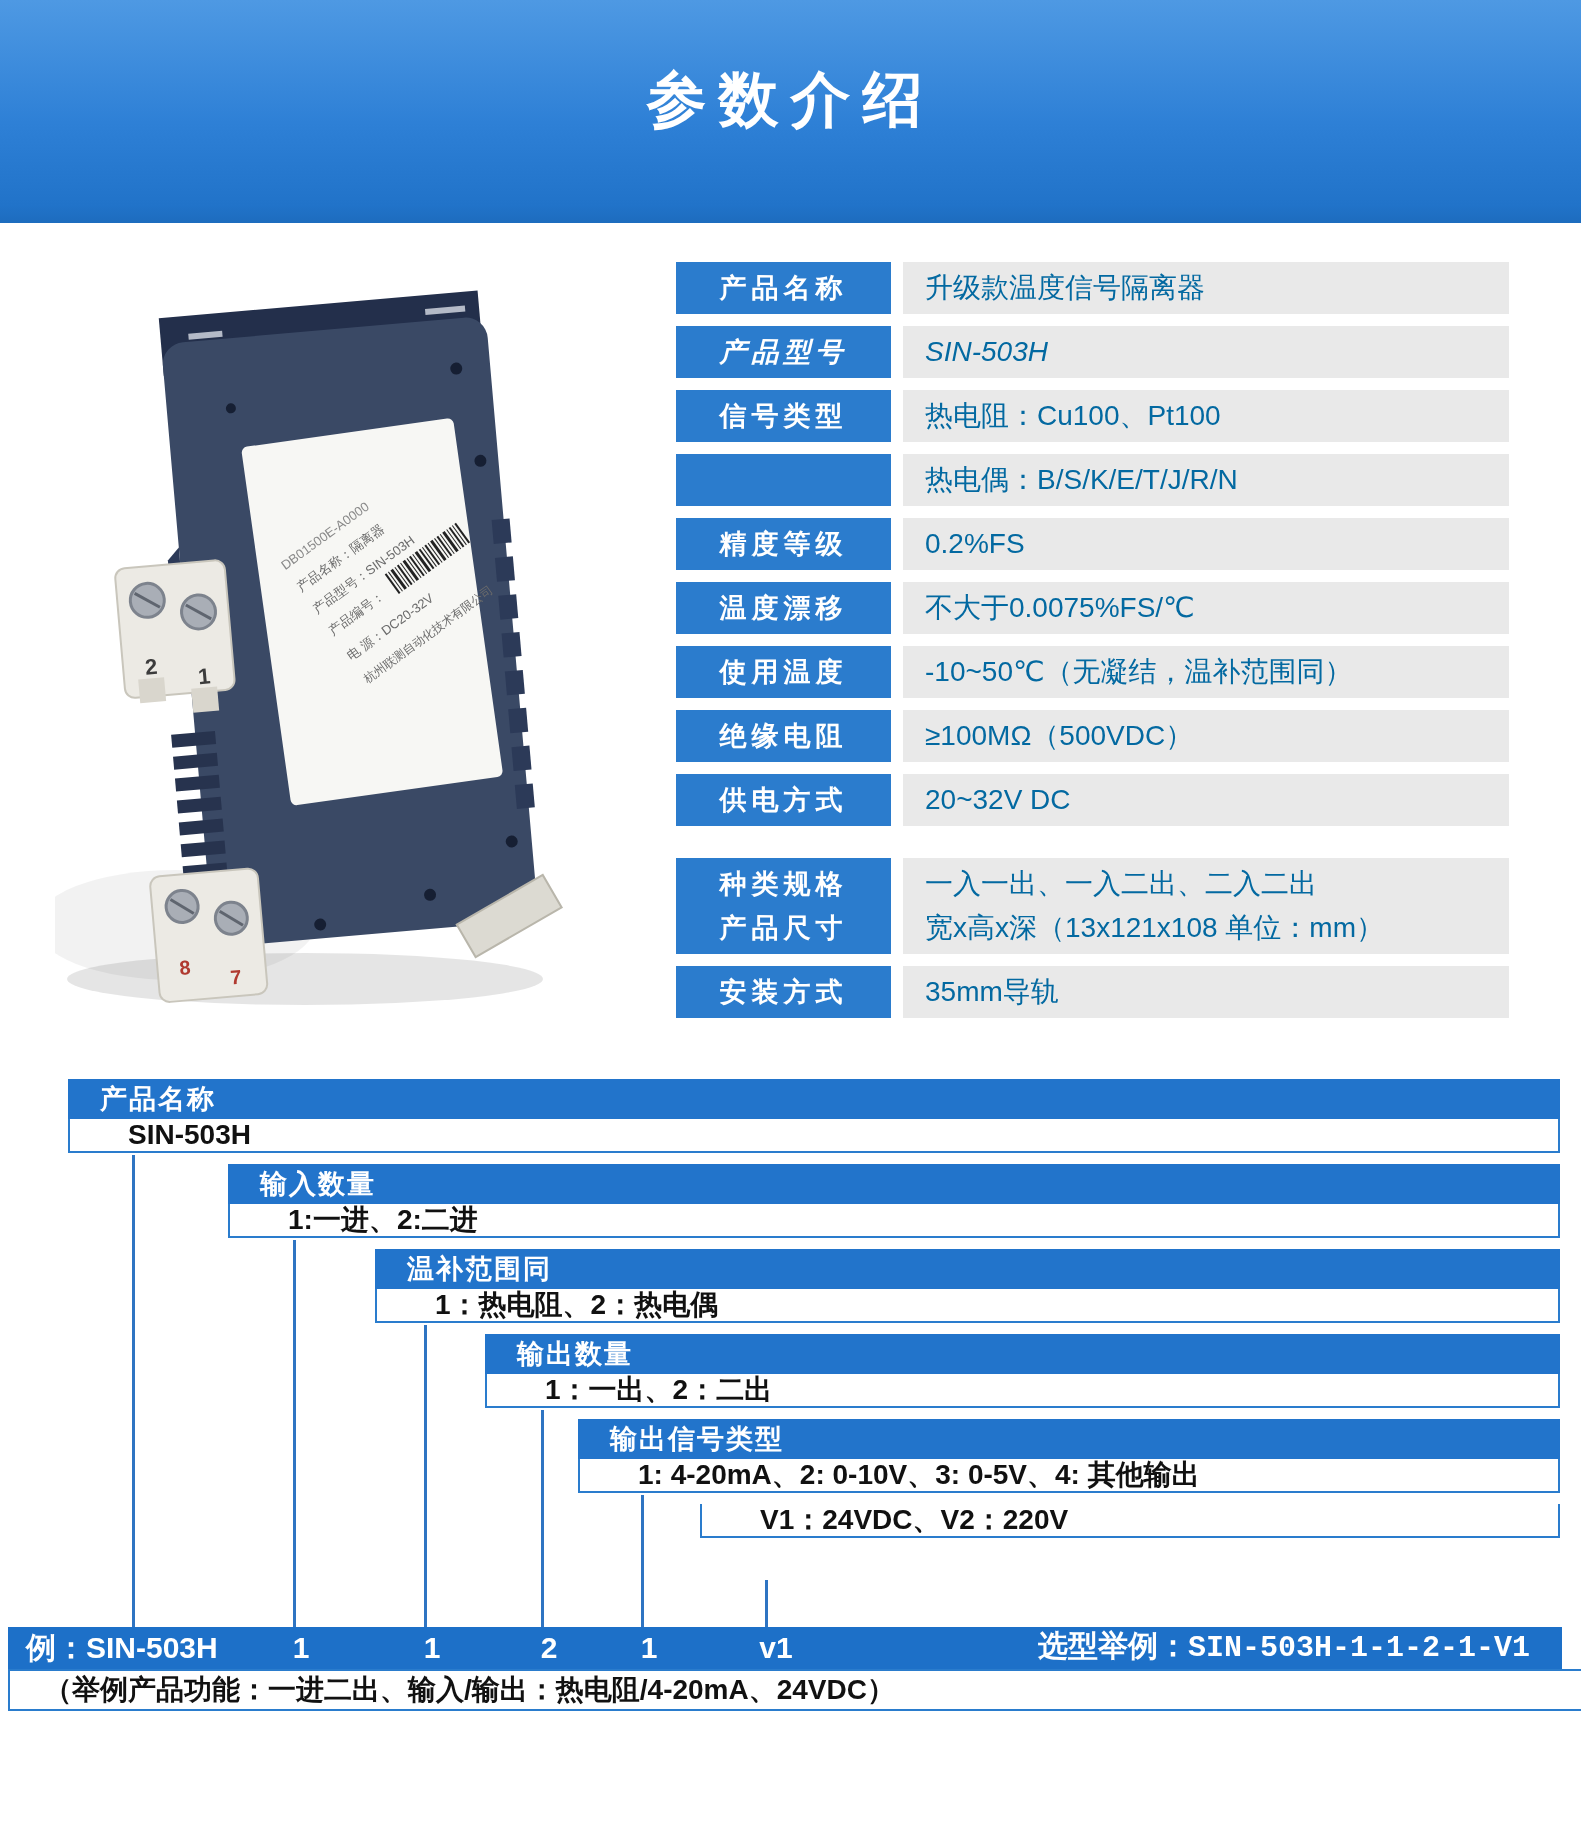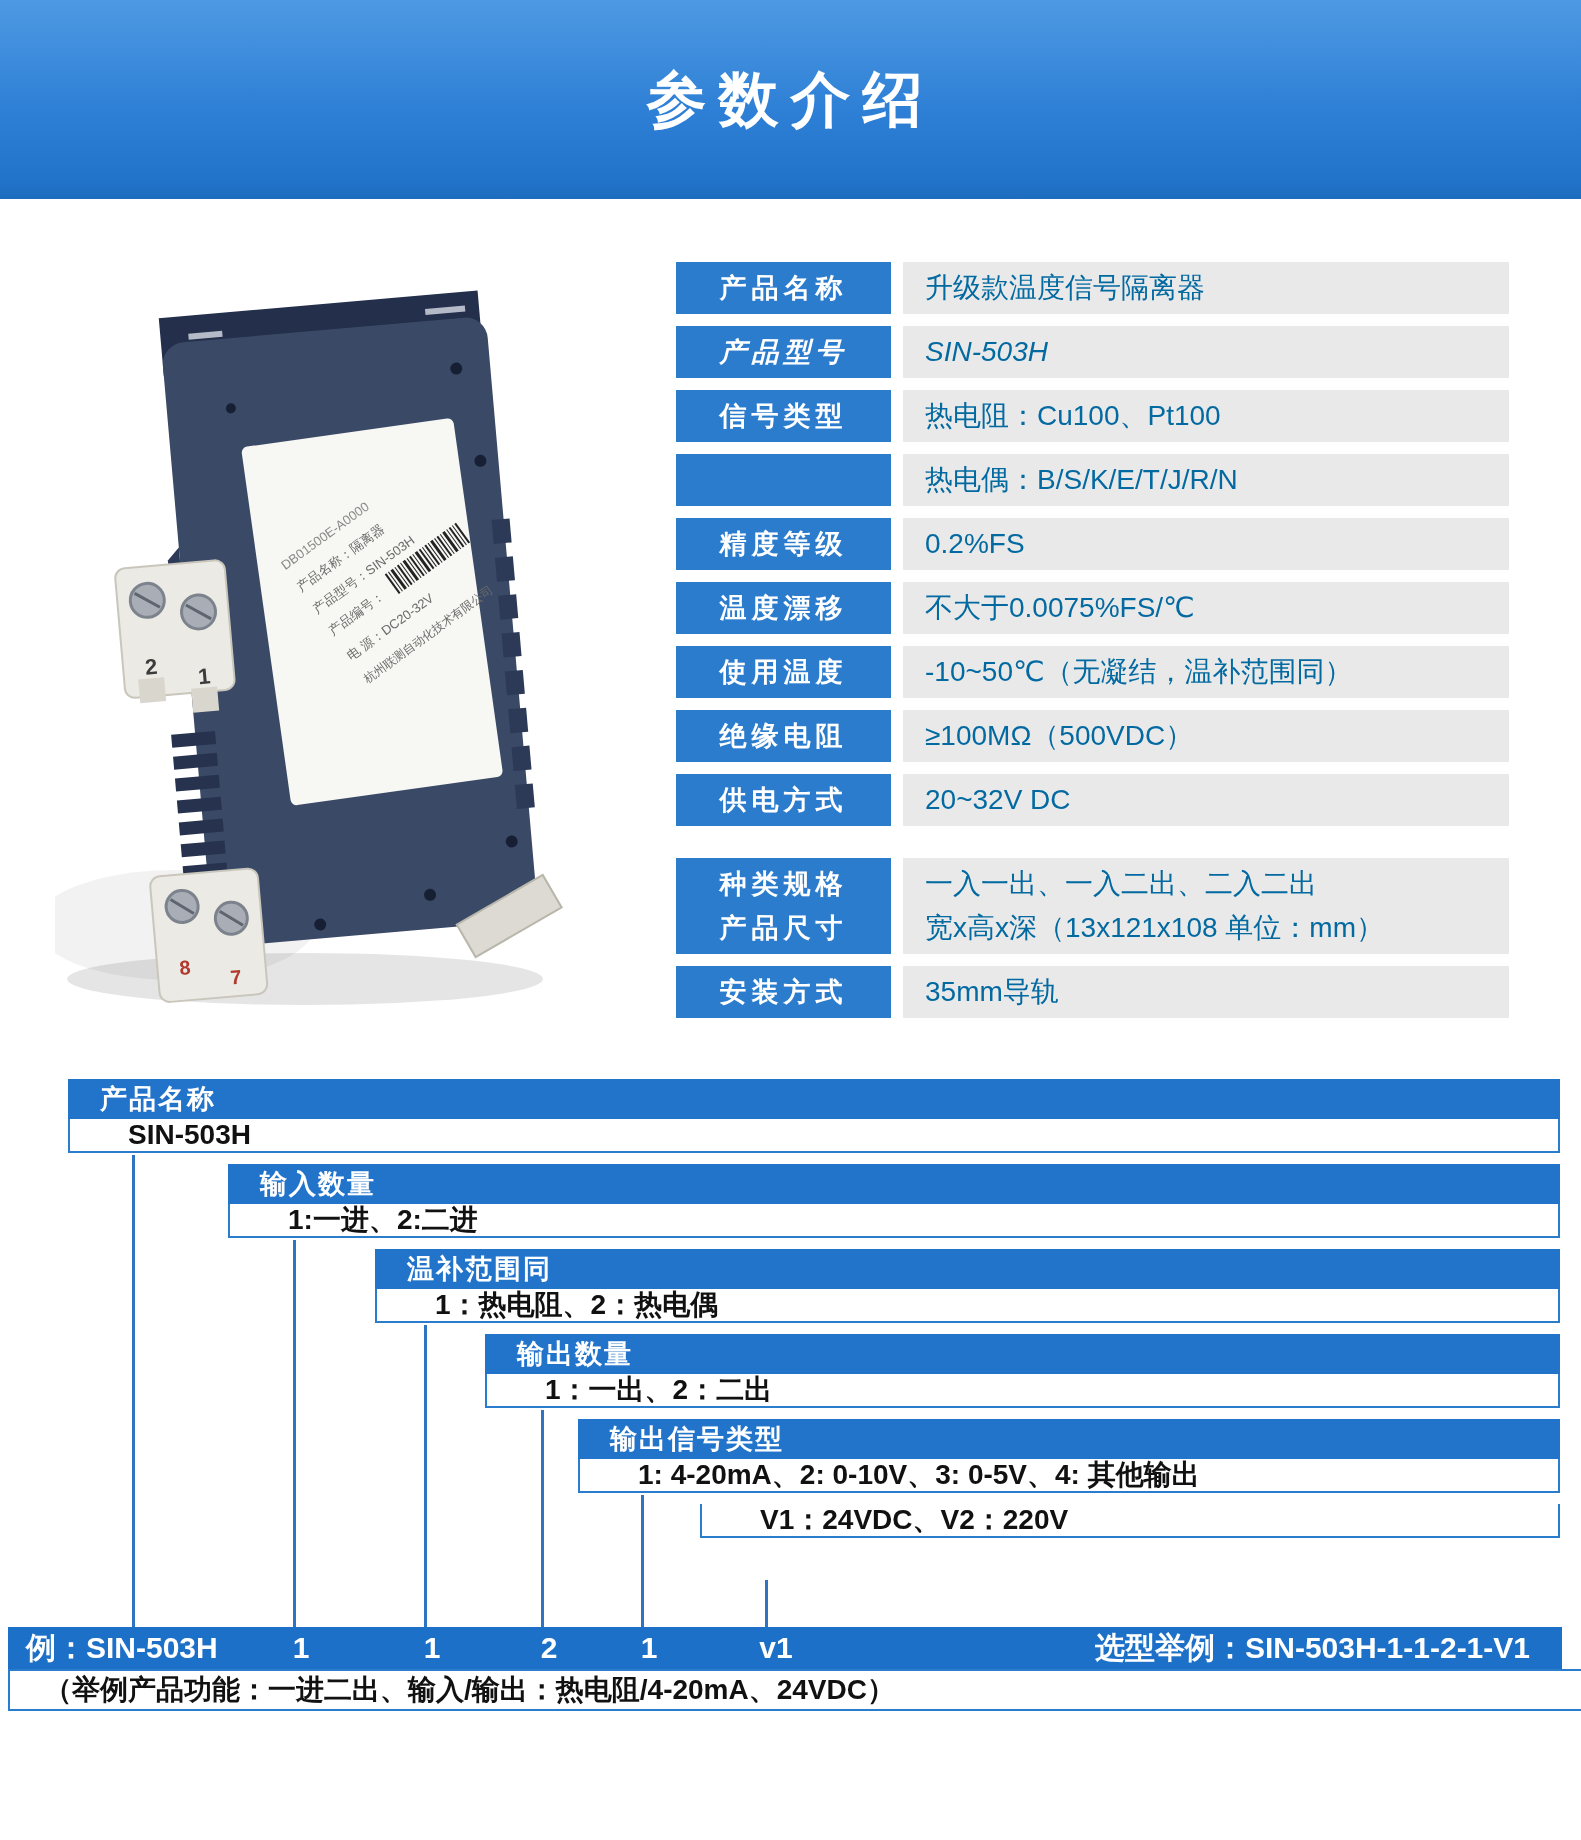--- a/index.html
+++ b/index.html
@@ -2,21 +2,21 @@
 <html><head>
 <meta charset="utf-8">
 <style>
   html,body{margin:0;padding:0;background:#ffffff;}
   .page{
     position:relative;width:1581px;height:1840px;background:#ffffff;overflow:hidden;
     font-family:"Liberation Sans","DejaVu Sans",sans-serif;
   }
   
   .banner{
-    position:absolute;left:0;top:0;width:1581px;height:199px;
+    position:absolute;left:0;top:0;width:1581px;height:223px;
     background:linear-gradient(180deg,#4e99e3 0%,#2e80d6 55%,#2173c9 92%,#1d6cbe 100%);
   }
   .banner h1{
     margin:0;width:100%;text-align:center;line-height:199px;
     color:#ffffff;font-size:60px;font-weight:bold;letter-spacing:12px;
   }
   
   .product{position:absolute;left:55px;top:235px;width:540px;height:780px;margin:0;}
   
   .spec-table{position:absolute;left:676px;top:262px;width:833px;height:760px;}
@@ -40,21 +40,21 @@
     height:32px;background:#ffffff;border:2px solid #2a7ccd;border-top:none;
     color:#111111;font-size:28px;font-weight:600;line-height:32px;padding-left:58px;white-space:nowrap;
   }
   .connector{position:absolute;width:3px;background:#2e74c2;}
   .example-bar{
     position:absolute;left:8px;top:1627px;width:1554px;height:42px;background:#1d70c8;
     color:#ffffff;font-size:30px;font-weight:bold;line-height:42px;white-space:nowrap;
   }
   .example-prefix{position:absolute;left:18px;top:0;}
   .example-code{position:absolute;top:0;transform:translateX(-50%);}
-  .example-right{position:absolute;right:32px;top:0;}
+  .example-right{position:absolute;right:32px;top:0;font-family:Liberation Mono, monospace;}
   .example-note{
     position:absolute;left:8px;top:1669px;width:1550px;height:38px;background:#ffffff;
     border:2px solid #2a7ccd;color:#111111;font-size:28px;font-weight:600;
     line-height:38px;padding-left:34px;white-space:nowrap;
   }
 </style>
 </head>
 <body>
 
 <div class="page">

